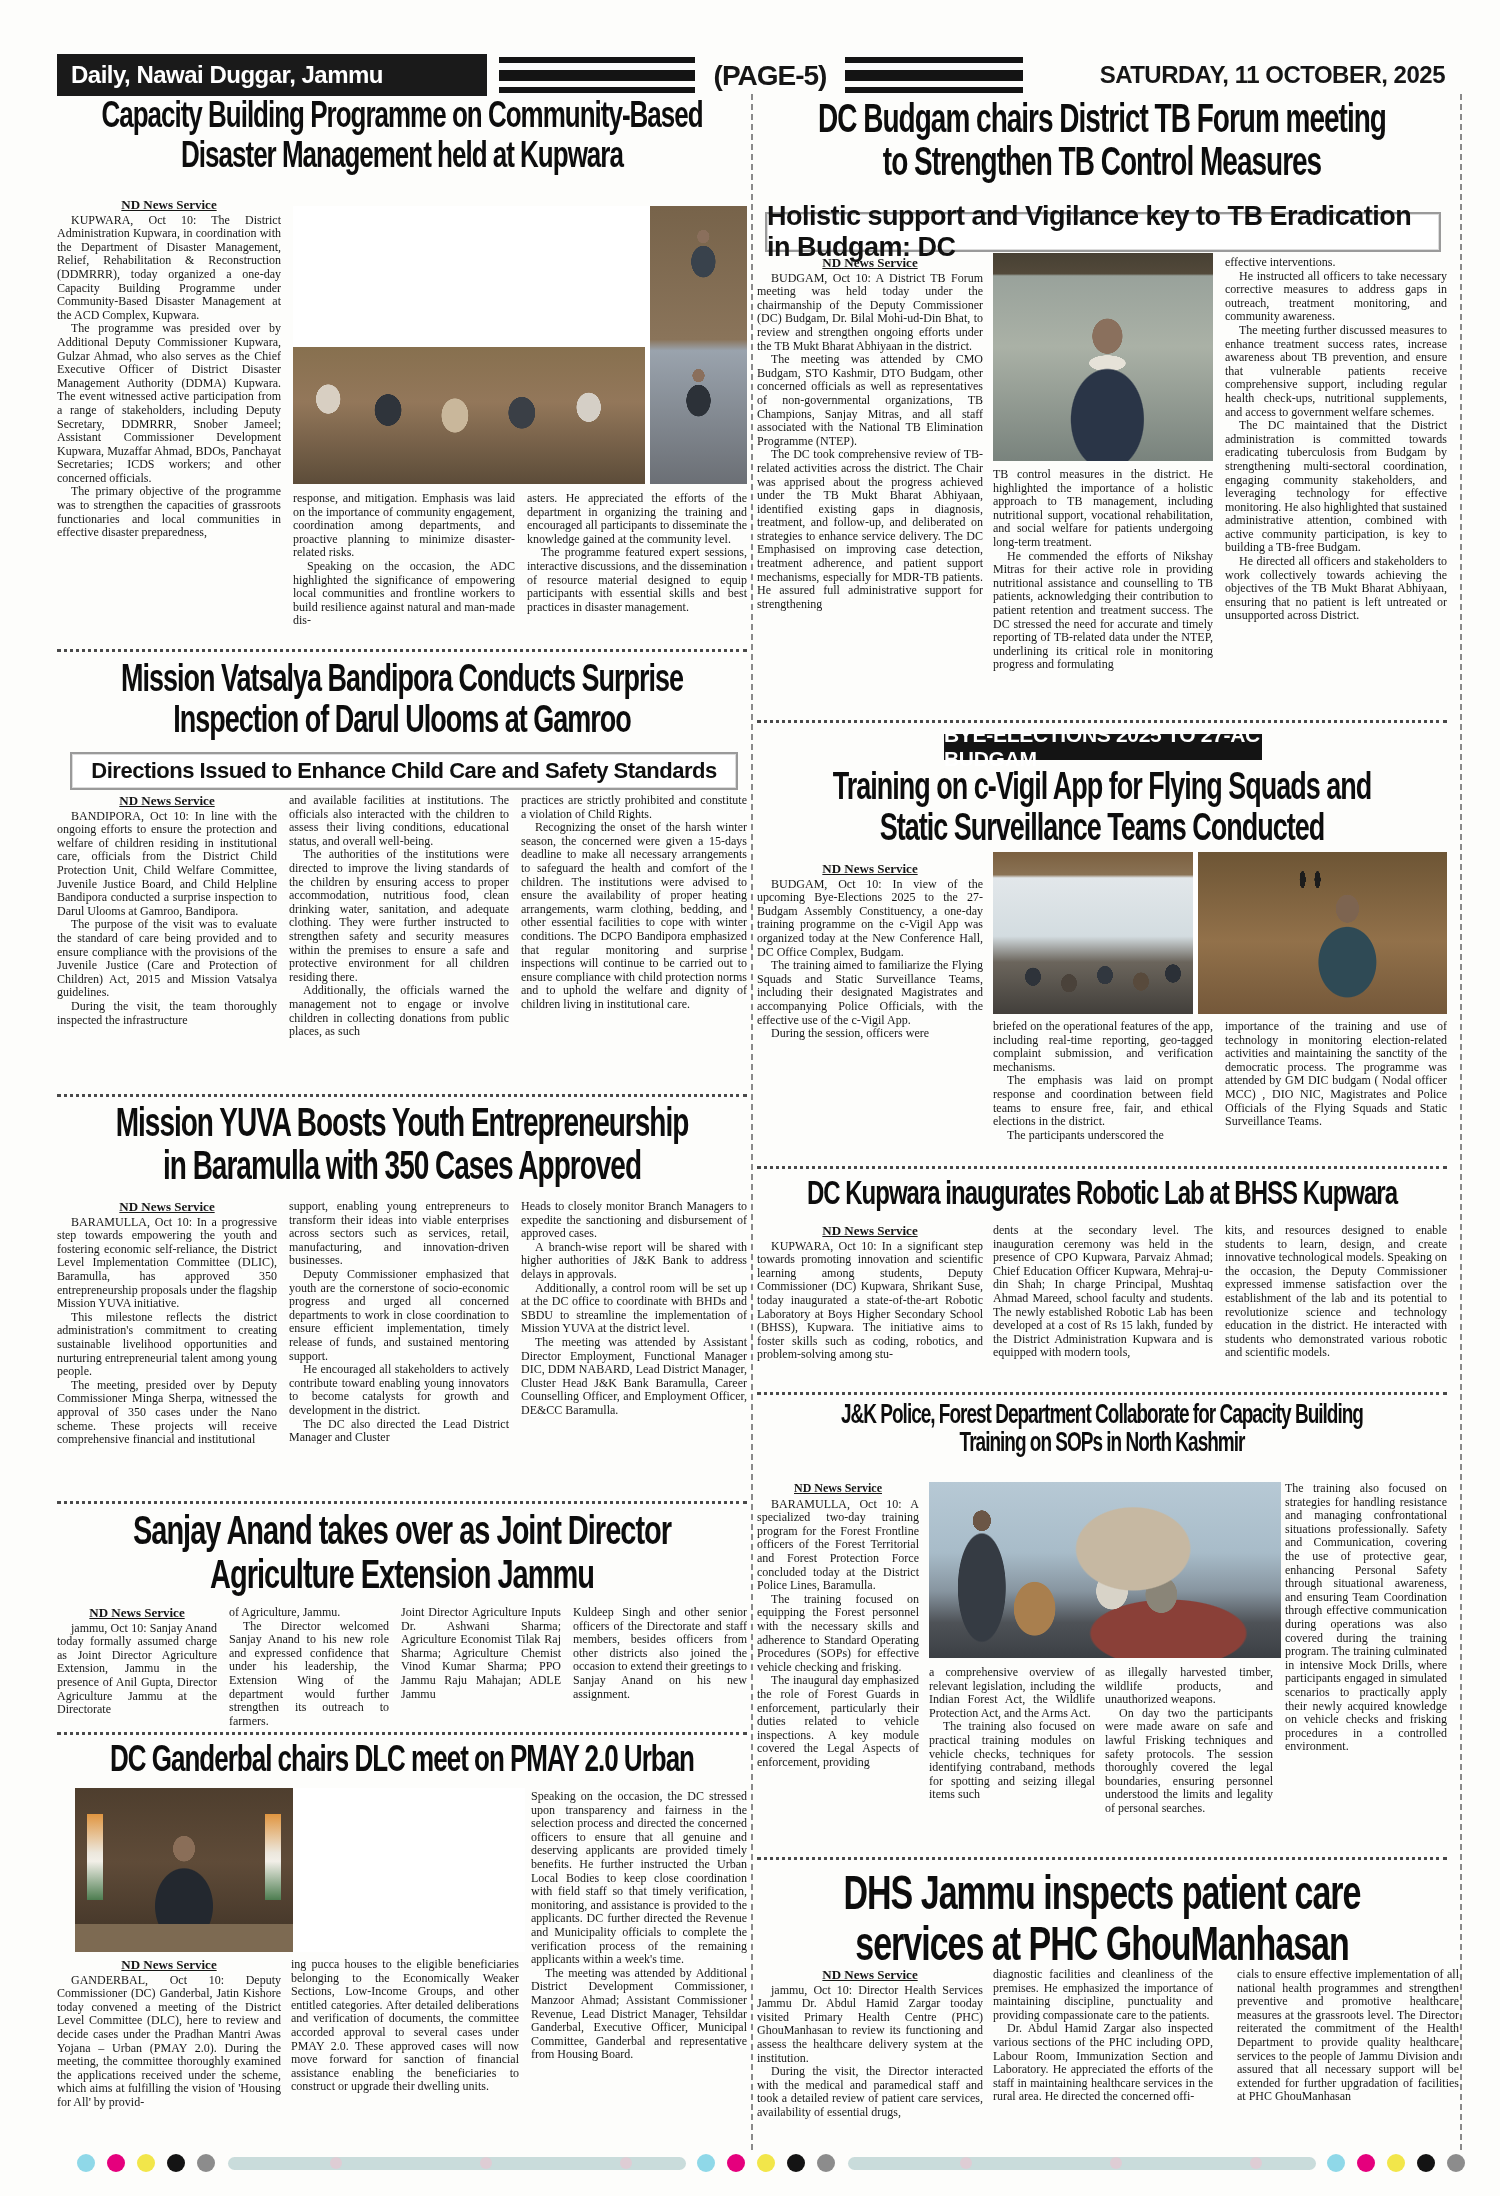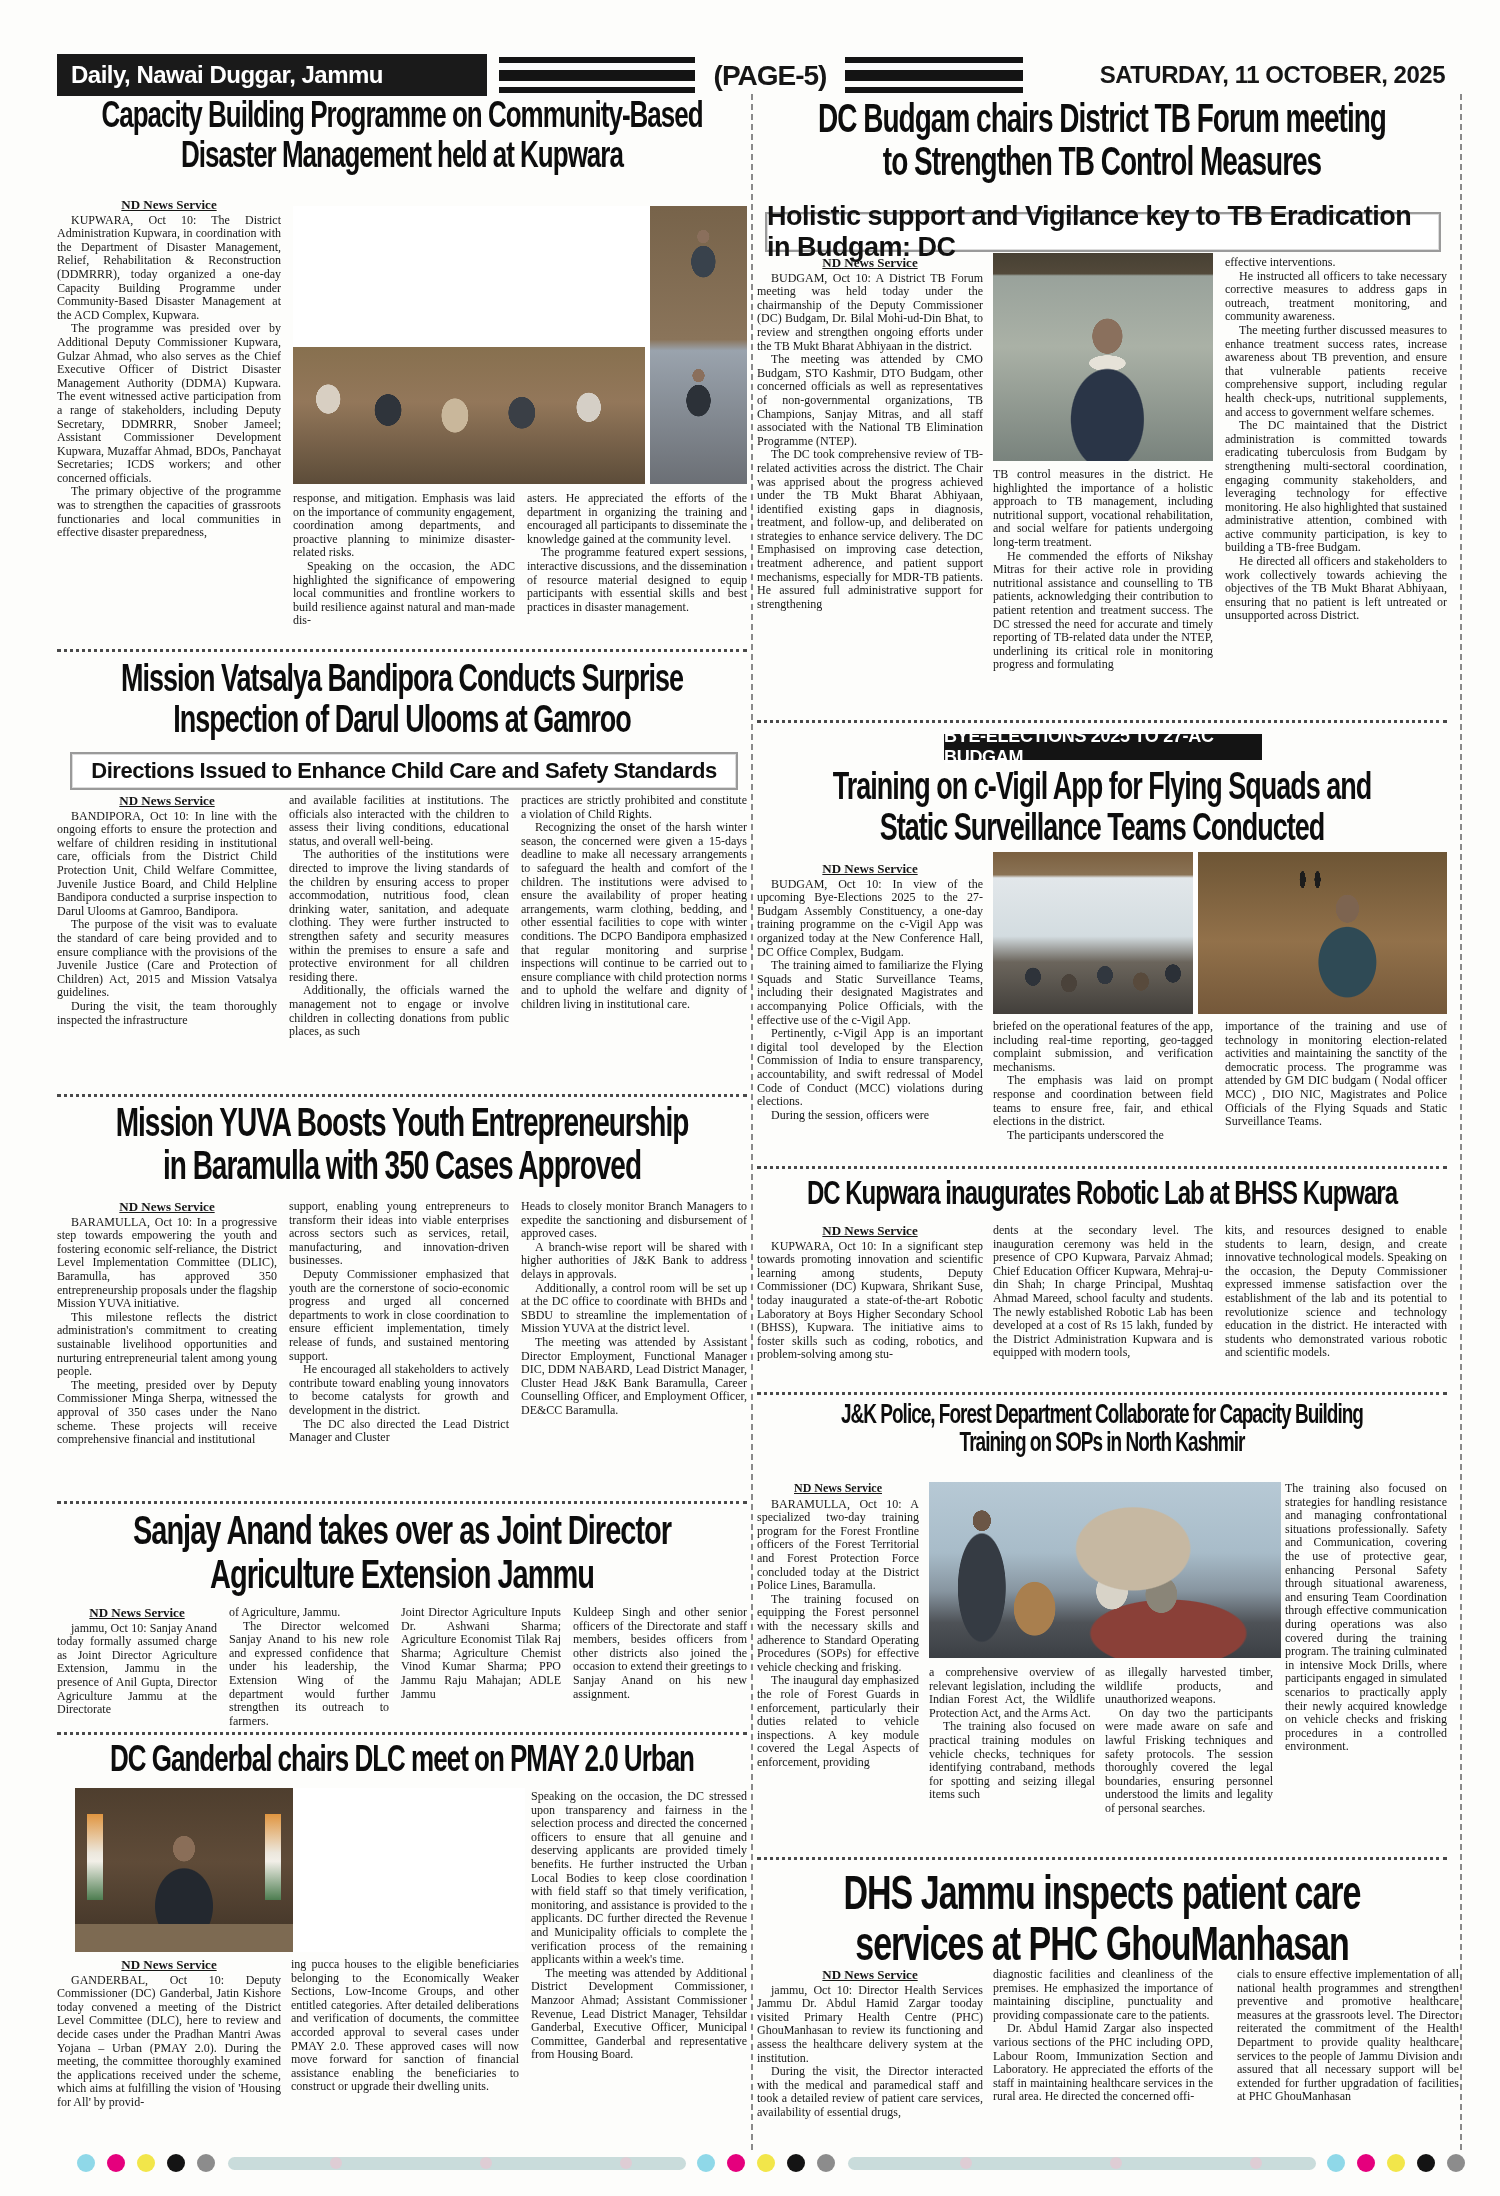--- a/index.html
+++ b/index.html
@@ -173,29 +173,28 @@
       <div class="paras">
           <p>practices are strictly prohibited and constitute a violation of Child Rights.</p>
           <p>Recognizing the onset of the harsh winter season, the concerned were given a 15-days deadline to make all necessary arrangements to safeguard the health and comfort of the children. The institutions were advised to ensure the availability of proper heating arrangements, warm clothing, bedding, and other essential facilities to cope with winter conditions. The DCPO Bandipora emphasized that regular monitoring and surprise inspections will continue to be carried out to ensure compliance with child protection norms and to uphold the welfare and dignity of children living in institutional care.</p>
         </div>
     </div>
     <div class="hsep" style="left:57px;top:1094px;width:690px;"></div>
   </section>
 
   
   <section class="article">
-    <div class="blackbar" style="left:944px;top:734px;width:318px;height:26px;font-size:18px;">BYE-ELECTIONS 2025 TO 27-AC BUDGAM</div>
+    <div class="blackbar" style="left:944px;top:734px;width:318px;height:26px;font-size:21px;">BYE-ELECTIONS 2025 TO 27-AC BUDGAM</div>
     <h2 class="hl" style="left:757px;top:766px;width:690px;font-size:27px;">Training on c-Vigil App for Flying Squads and
 Static Surveillance Teams Conducted</h2>
     <div class="col" style="left:757px;top:862px;width:226px;height:298px;">
       <div class="byline">ND News Service</div>
       <div class="paras">
           <p>BUDGAM, Oct 10: In view of the upcoming Bye-Elections 2025 to the 27-Budgam Assembly Constituency, a one-day training programme on the c-Vigil App was organized today at the New Conference Hall, DC Office Complex, Budgam.</p>
           <p>The training aimed to familiarize the Flying Squads and Static Surveillance Teams, including their designated Magistrates and accompanying Police Officials, with the effective use of the c-Vigil App.</p>
-          <p>Pertinently, c-Vigil App is an important digital tool developed by the Election Commission of India to ensure transparency, accountability, and swift redressal of Model Code of Conduct (MCC) violations during elections.</p>
           <p>During the session, officers were</p>
         </div>
     </div>
     <div class="photo" style="left:993px;top:852px;width:454px;height:162px;background:#fff;">
       <div class="panel" style="left:0;top:0;width:200px;height:162px;background:
         radial-gradient(13px 15px at 20% 77%, #2e333a 60%, rgba(0,0,0,0) 62%),
         radial-gradient(13px 15px at 38% 81%, #4a423a 60%, rgba(0,0,0,0) 62%),
         radial-gradient(13px 15px at 56% 76%, #31373f 60%, rgba(0,0,0,0) 62%),
         radial-gradient(13px 15px at 74% 80%, #584a3c 60%, rgba(0,0,0,0) 62%),
         radial-gradient(13px 15px at 90% 75%, #2b3037 60%, rgba(0,0,0,0) 62%),

